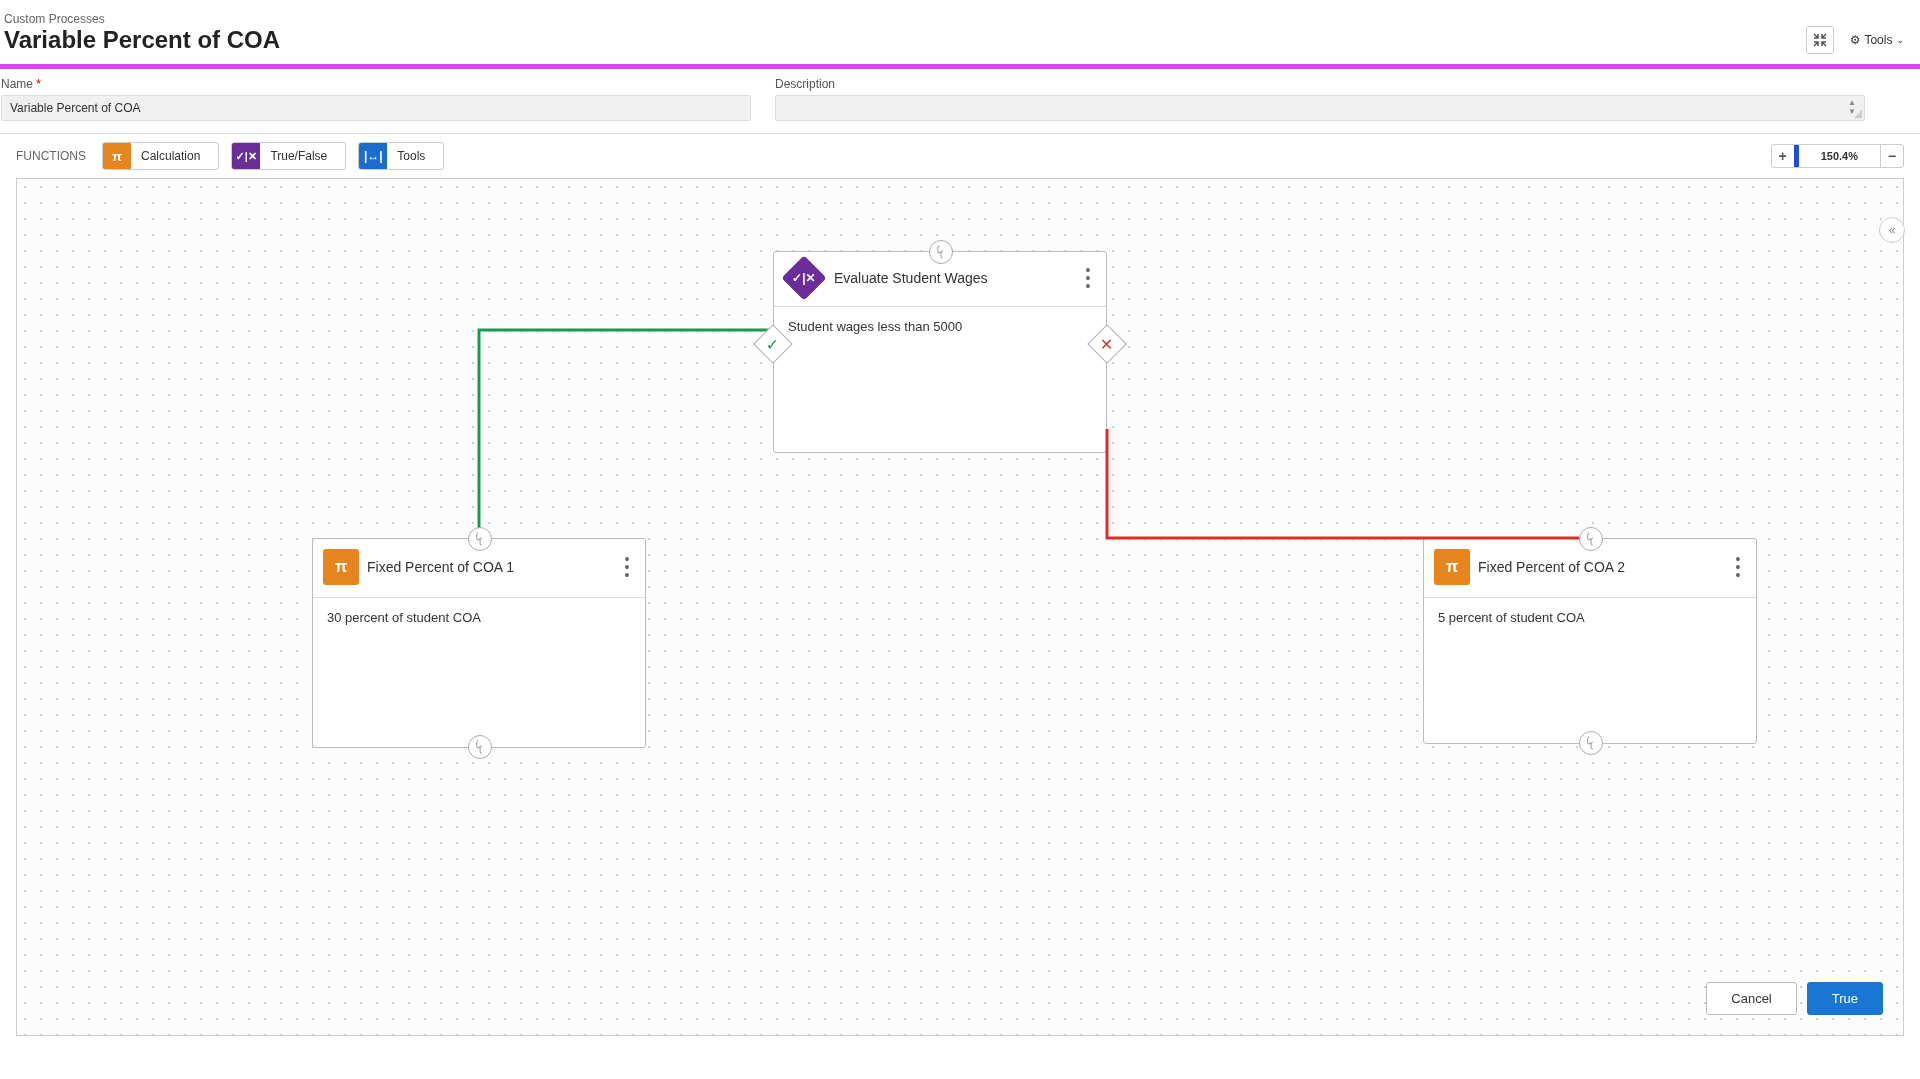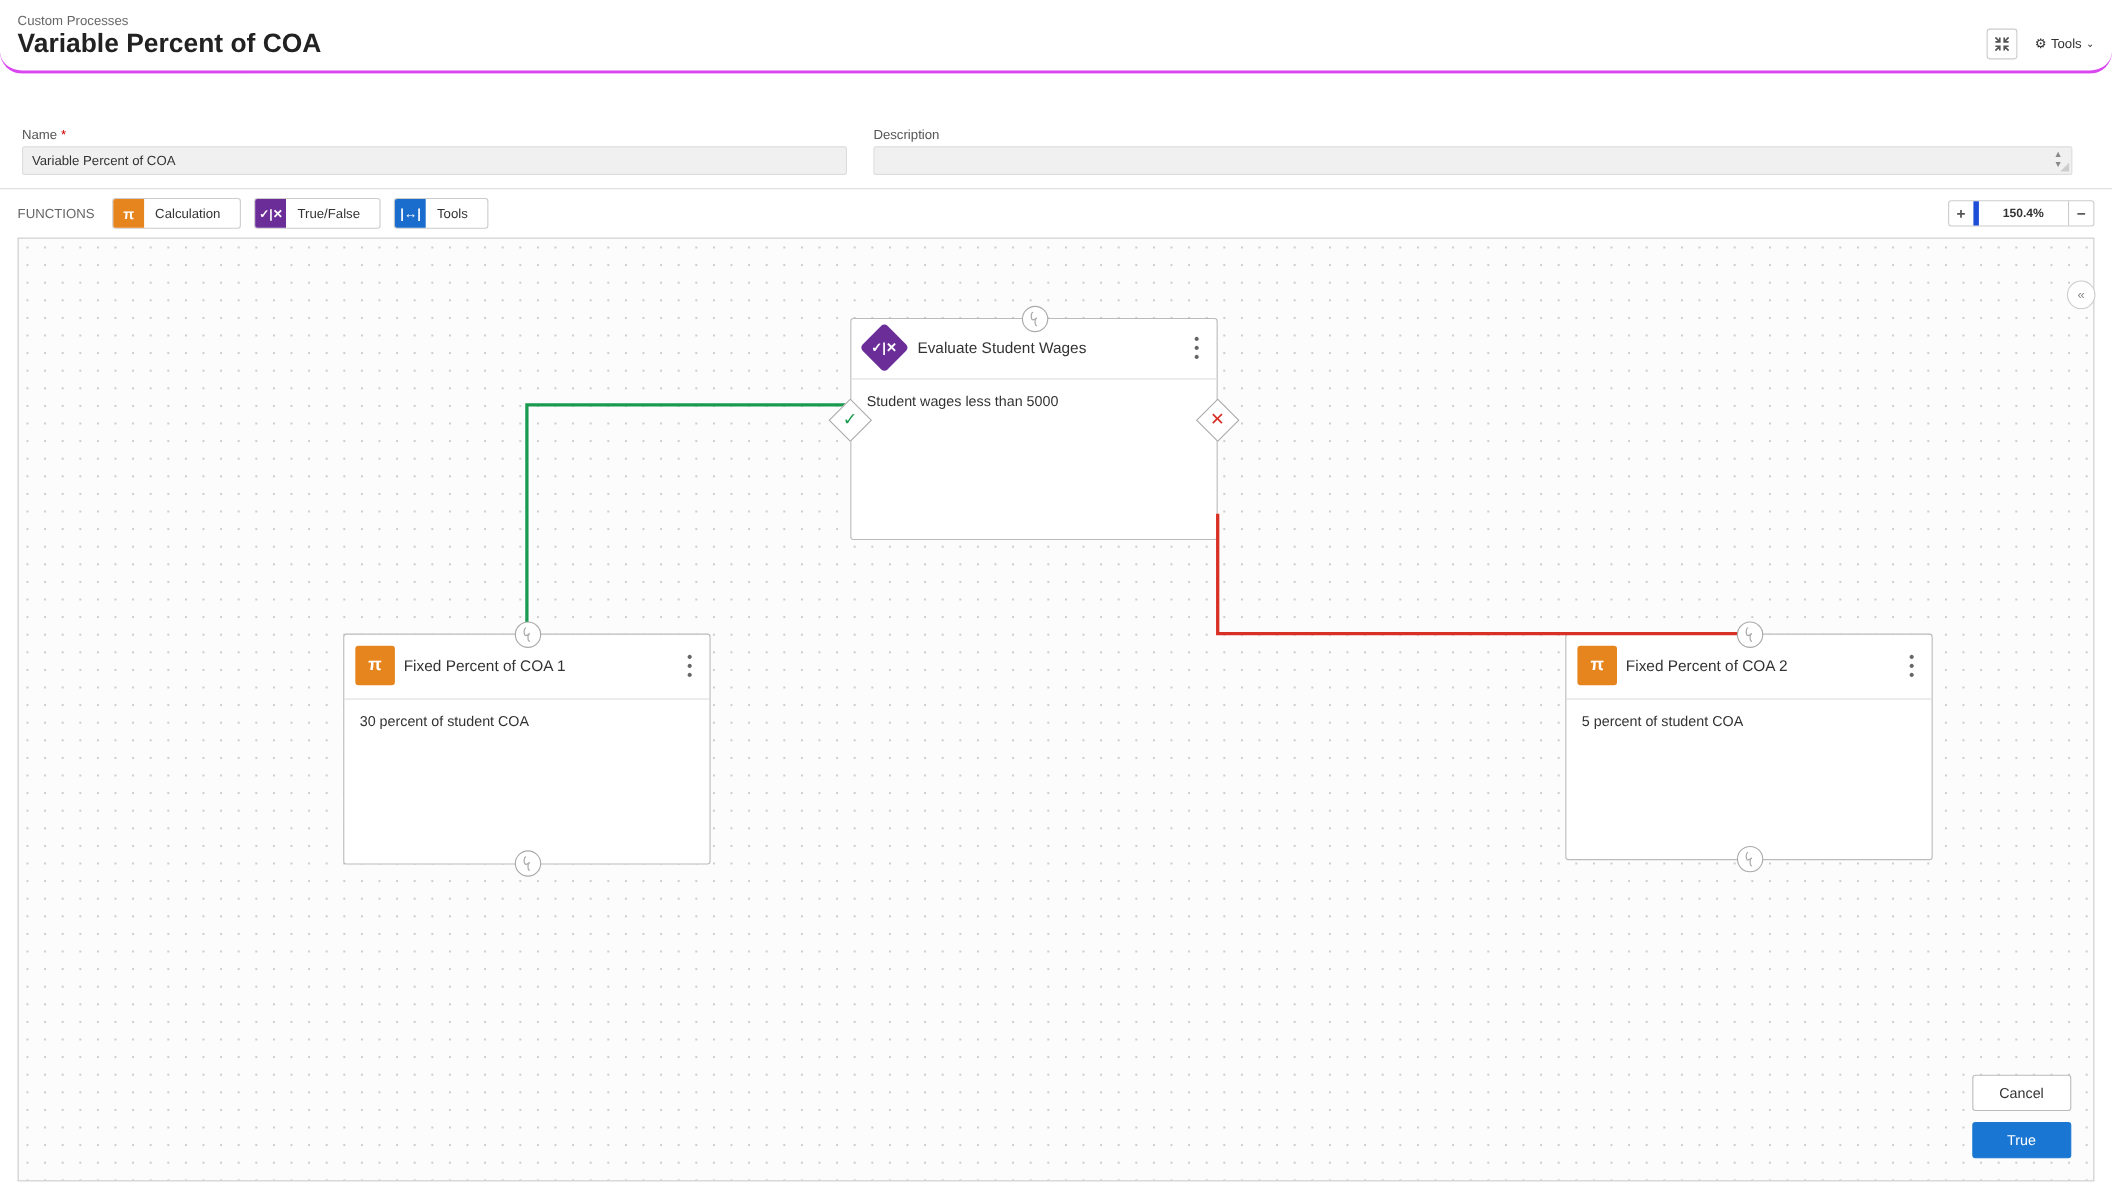--- a/index.html
+++ b/index.html
@@ -7,23 +7,22 @@
       font-family: Arial, Helvetica, sans-serif;
       font-size: 13px;
       color: #333;
       background: #fff;
       width: 1920px;
       height: 1079px;
       overflow: hidden;
       position: relative;
     }
     .header {
-      padding: 12px 16px 0 16px;
-      border-bottom: 3px solid #d946ef;
-      border-radius: 20px;
+      padding: 12px 16px 0 4px;
+      border-bottom: 5px solid #d946ef;
     }
     .breadcrumb { font-size: 12px; color: #666; }
     .title-row {
       display: flex;
       justify-content: space-between;
       align-items: center;
       padding-bottom: 10px;
     }
     .page-title {
       font-size: 24px;
@@ -38,23 +37,22 @@
       display: flex; align-items: center; justify-content: center;
       cursor: pointer;
       background: #fff;
     }
     .tools-link { font-size: 12px; color: #333; display: flex; align-items: center; gap: 4px; cursor: pointer; }
     .gear { font-size: 12px; }
 
     .form-row {
       display: flex;
       gap: 24px;
-      padding: 8px 16px 12px 20px;
+      padding: 8px 16px 12px 1px;
       border-bottom: 1px solid #ddd;
-      margin-top: 40px;
     }
     .form-group { display: flex; flex-direction: column; gap: 4px; }
     .form-label { font-size: 12px; color: #555; }
     .req { color: #c00; }
     .form-input {
       background: #f0f0f0;
       border: 1px solid #ddd;
       border-radius: 2px;
       padding: 4px 8px;
       font-size: 12px;
@@ -212,21 +210,20 @@
       z-index: 1;
     }
 
     .footer-buttons {
       position: absolute;
       right: 20px;
       bottom: 20px;
       display: flex;
       gap: 10px;
       z-index: 100;
-      flex-direction: column;
     }
     .btn {
       padding: 8px 24px;
       font-size: 13px;
       border-radius: 3px;
       cursor: pointer;
     }
     .btn-cancel { background: #fff; border: 1px solid #bbb; color: #333; }
     .btn-save { background: #1976d2; border: 1px solid #1976d2; color: #fff; }
   </style>

